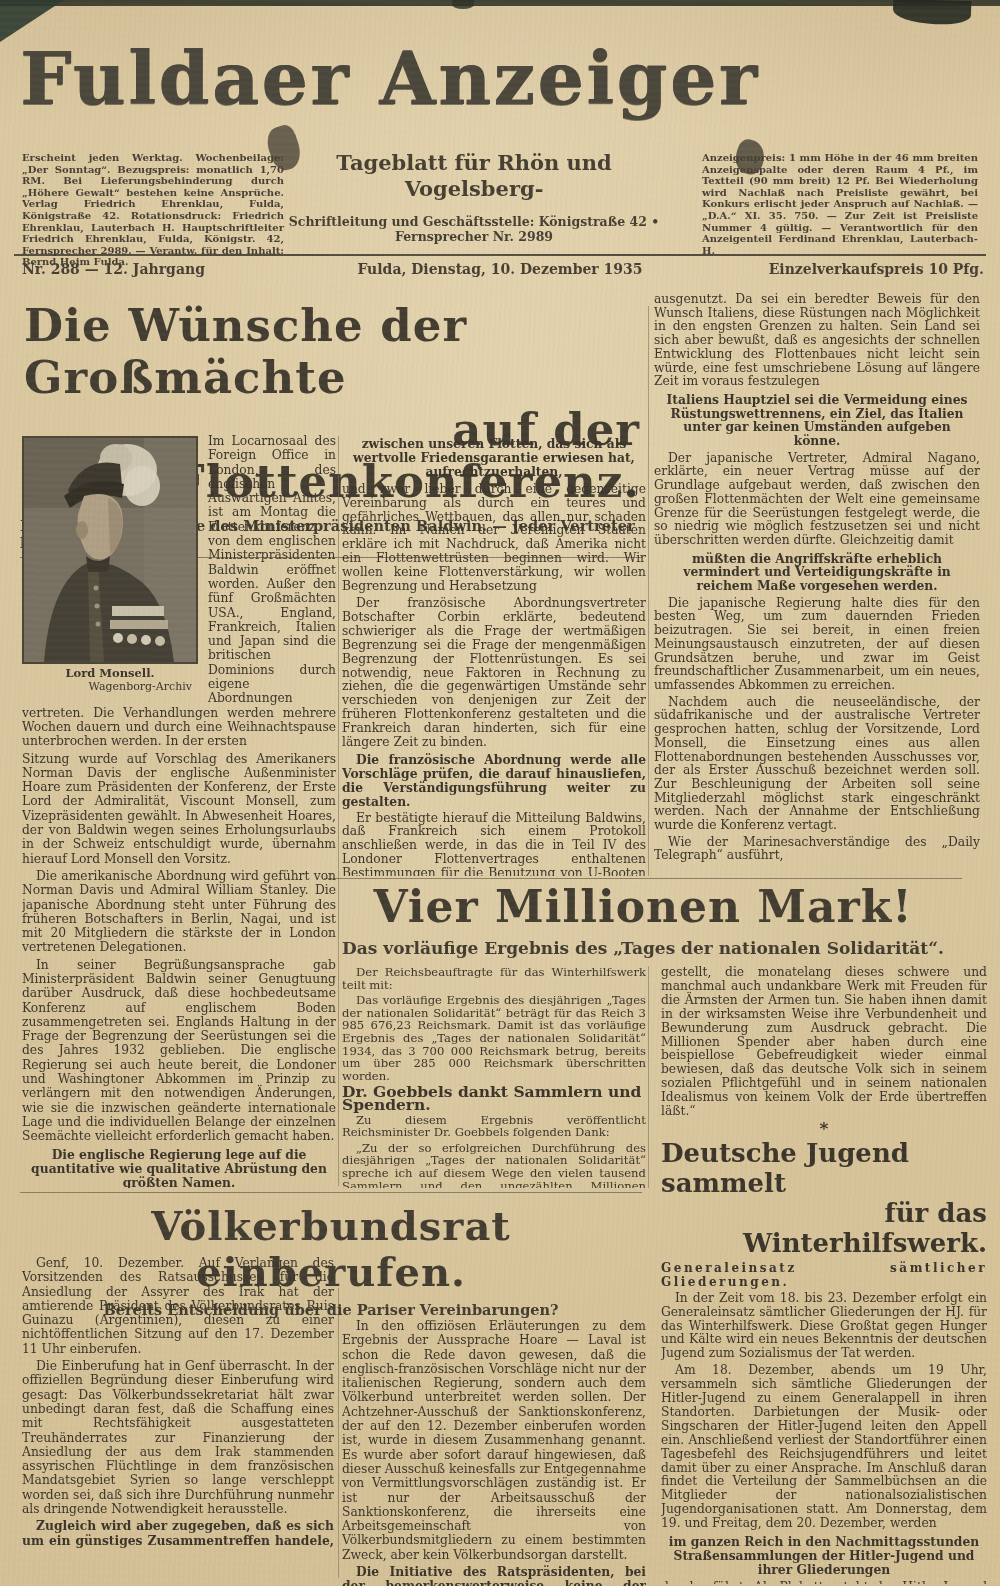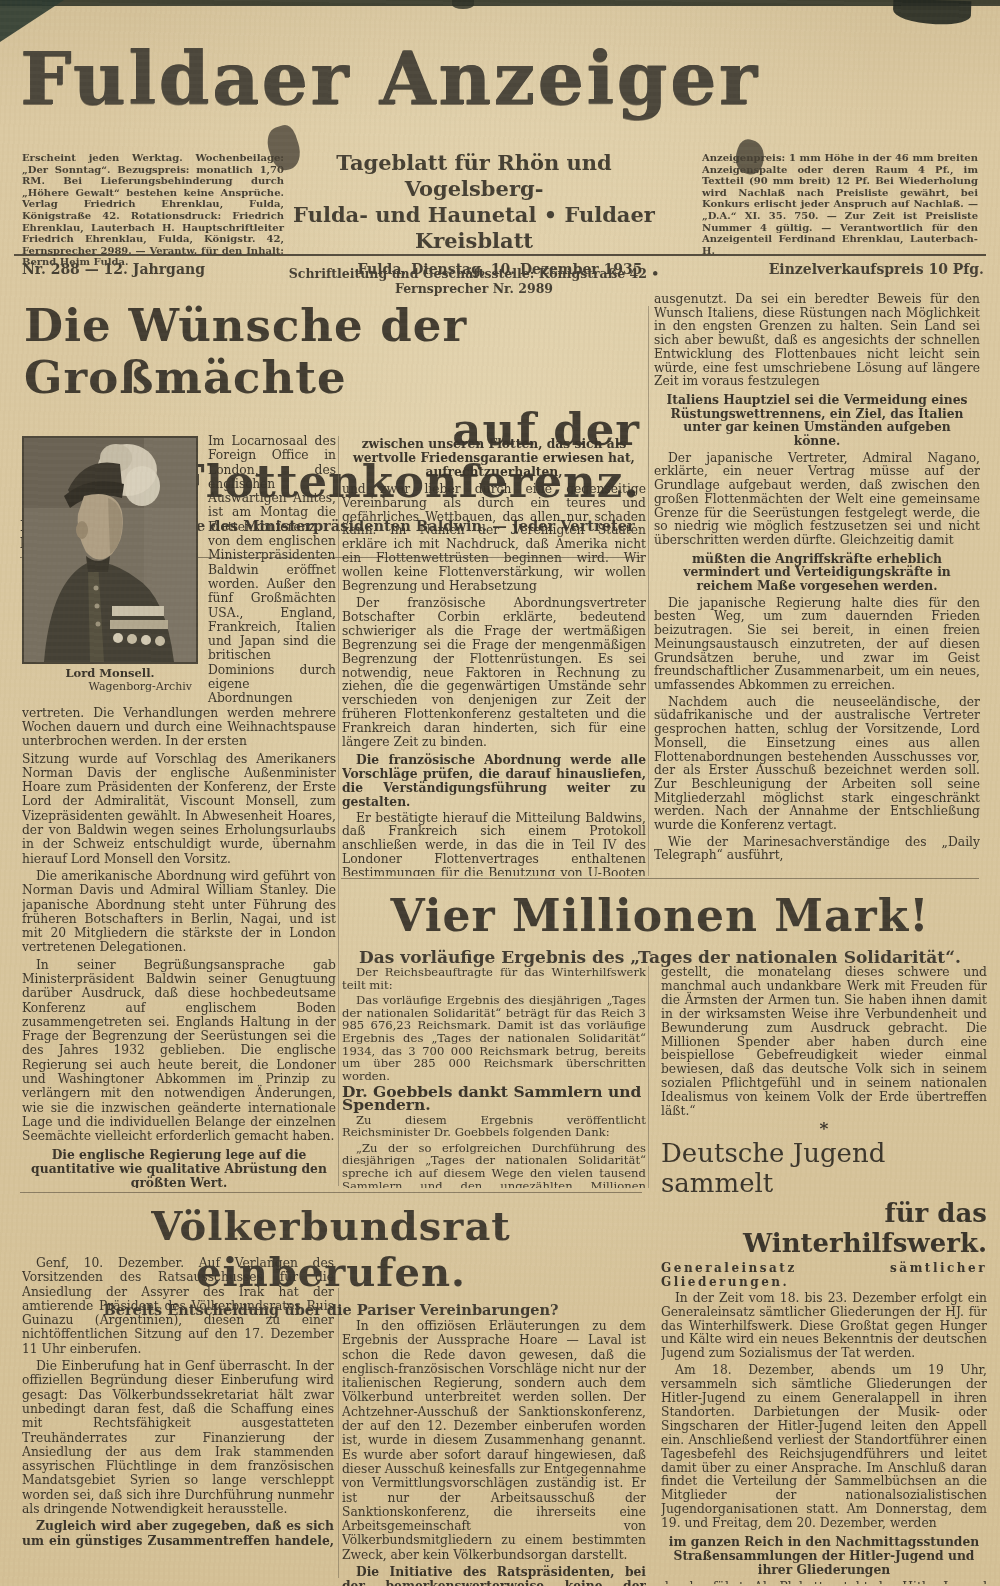--- a/index.html
+++ b/index.html
@@ -55,28 +55,28 @@
   .c2{left:342px;top:436px;width:304px;height:440px;line-height:13.9px;}
   .c3{left:654px;top:293px;width:326px;height:572px;line-height:13.7px;}
   
   .vr{position:absolute;width:1px;background:#766c58;opacity:.55;}
   
   .photo-box{float:left;width:176px;margin:2px 10px 2px 0;}
   .photo-frame{width:176px;height:228px;border:2px solid #4a4437;box-sizing:border-box;background:#7b7365;}
   .photo-cap1{font-size:11.5px;font-weight:bold;text-align:center;margin-top:2px;}
   .photo-cap2{font-size:11px;text-align:right;padding-right:6px;}
   
-  .mil-head{position:absolute;left:341px;top:878px;width:638px;text-align:center;color:#423c31;border-top:1px solid rgba(60,52,40,.5);padding-top:12px;}
+  .mil-head{position:absolute;left:324px;top:878px;width:638px;text-align:center;color:#423c31;border-top:1px solid rgba(60,52,40,.5);padding-top:3px;}
   .milh1{font-size:44px;font-weight:bold;line-height:50px;letter-spacing:1px;}
   .milh2{font-size:17px;font-weight:bold;margin-top:6px;}
   .mcol1{left:342px;top:966px;width:304px;height:222px;font-size:11.6px;line-height:12.6px;}
   .mcol2{left:616px;top:966px;width:326px;height:618px;line-height:13.9px;margin-left:45px;}
   .goebbels-head{font-size:15.5px;font-weight:bold;text-indent:0 !important;text-align:left;margin:4px 0 2px 0 !important;}
   .star-sep{text-align:center;font-size:17px;font-weight:bold;text-indent:0 !important;margin:2px 0 !important;}
-  .jug-h1{font-size:26px;font-weight:normal;line-height:30px;text-indent:0 !important;text-align:left;margin:2px 0 0 0 !important;}
+  .jug-h1{font-size:26px;font-weight:bold;line-height:30px;text-indent:0 !important;text-align:left;margin:2px 0 0 0 !important;}
   .jug-h2{font-size:26px;font-weight:bold;line-height:30px;text-indent:0 !important;text-align:right;margin:0 0 4px 0 !important;}
   .jug-lead{font-weight:bold;letter-spacing:2.5px;text-indent:0 !important;font-size:12px;margin-bottom:2px !important;}
   
   .vb-head{position:absolute;left:20px;top:1192px;width:622px;text-align:center;color:#423c31;border-top:1px solid rgba(60,52,40,.5);padding-top:10px;}
   .vbh1{font-size:40px;font-weight:bold;line-height:46px;letter-spacing:1px;}
   .vbh2{font-size:14.5px;font-weight:bold;margin-top:6px;}
   .vc1{left:22px;top:1256px;width:312px;height:292px;}
   .vc2{left:342px;top:1288px;width:304px;height:292px;margin-top:31px;}
 </style>
 </head>
@@ -88,21 +88,20 @@
   <div class="art-corner"></div>
   <div class="art-blob1"></div>
   <div class="art-blob2"></div>
   <div class="art-blob3"></div>
   <div class="art-blob4"></div>
 
   <div class="masthead">Fuldaer Anzeiger</div>
   <div class="infobox info-left">Erscheint jeden Werktag. Wochenbeilage: „Der Sonntag“. Bezugspreis: monatlich 1,70 RM. Bei Lieferungsbehinderung durch „Höhere Gewalt“ bestehen keine Ansprüche. Verlag Friedrich Ehrenklau, Fulda, Königstraße 42. Rotationsdruck: Friedrich Ehrenklau, Lauterbach H. Hauptschriftleiter Friedrich Ehrenklau, Fulda, Königstr. 42, Fernsprecher 2989. — Verantw. für den Inhalt: Bernd Heim Fulda.</div>
   <div class="mast-center">
     <div class="mc1">Tageblatt für Rhön und Vogelsberg-</div>
-    <div class="mc2">Fulda- und Haunetal • Fuldaer Kreisblatt</div>
     <div class="mc3">Schriftleitung und Geschäftsstelle: Königstraße 42 • Fernsprecher Nr. 2989</div>
   </div>
   <div class="infobox info-right">Anzeigenpreis: 1 mm Höhe in der 46 mm breiten Anzeigenspalte oder deren Raum 4 Pf., im Textteil (90 mm breit) 12 Pf. Bei Wiederholung wird Nachlaß nach Preisliste gewährt, bei Konkurs erlischt jeder Anspruch auf Nachlaß. — „D.A.“ XI. 35. 750. — Zur Zeit ist Preisliste Nummer 4 gültig. — Verantwortlich für den Anzeigenteil Ferdinand Ehrenklau, Lauterbach-H.</div>
 
   <div class="rule-thin"></div>
   <div class="dateline">
     <span class="dl-issue">Nr. 288 — 12. Jahrgang</span>
     <span class="dl-date">Fulda, Dienstag, 10. Dezember 1935</span>
     <span class="dl-price">Einzelverkaufspreis 10 Pfg.</span>
   </div>
@@ -158,21 +157,21 @@
           <rect x="0" y="0" width="172" height="224" fill="url(#g)" opacity="0"></rect>
         </svg>
       </div>
       <div class="photo-cap1">Lord Monsell.</div>
       <div class="photo-cap2">Wagenborg-Archiv</div>
     </div>
     <p class="nb">Im Locarnosaal des Foreign Office in London, des englischen Auswärtigen Amtes, ist am Montag die Flottenkonferenz von dem englischen Ministerpräsidenten Baldwin eröffnet worden. Außer den fünf Großmächten USA., England, Frankreich, Italien und Japan sind die britischen Dominions durch eigene Abordnungen vertreten. Die Verhandlungen werden mehrere Wochen dauern und durch eine Weihnachtspause unterbrochen werden. In der ersten</p>
     <p class="nb">Sitzung wurde auf Vorschlag des Amerikaners Norman Davis der englische Außenminister Hoare zum Präsidenten der Konferenz, der Erste Lord der Admiralität, Viscount Monsell, zum Vizepräsidenten gewählt. In Abwesenheit Hoares, der von Baldwin wegen seines Erholungsurlaubs in der Schweiz entschuldigt wurde, übernahm hierauf Lord Monsell den Vorsitz.</p>
     <p>Die amerikanische Abordnung wird geführt von Norman Davis und Admiral William Stanley. Die japanische Abordnung steht unter Führung des früheren Botschafters in Berlin, Nagai, und ist mit 20 Mitgliedern die stärkste der in London vertretenen Delegationen.</p>
     <p>In seiner Begrüßungsansprache gab Ministerpräsident Baldwin seiner Genugtuung darüber Ausdruck, daß diese hochbedeutsame Konferenz auf englischem Boden zusammengetreten sei. Englands Haltung in der Frage der Begrenzung der Seerüstungen sei die des Jahres 1932 geblieben. Die englische Regierung sei auch heute bereit, die Londoner und Washingtoner Abkommen im Prinzip zu verlängern mit den notwendigen Änderungen, wie sie die inzwischen geänderte internationale Lage und die individuellen Belange der einzelnen Seemächte vielleicht erforderlich gemacht haben.</p>
-    <p class="bd">Die englische Regierung lege auf die quantitative wie qualitative Abrüstung den größten Wert.</p>
+    <p class="bd">Die englische Regierung lege auf die quantitative wie qualitative Abrüstung den größten Namen.</p>
 
   </div>
 
   <div class="col c2">
     <p class="bd">zwischen unseren Flotten, das sich als wertvolle Friedensgarantie erwiesen hat, aufrechtzuerhalten,</p>
     <p class="nb">und zwar lieber durch eine gegenseitige Vereinbarung als durch ein teures und gefährliches Wettbauen, das allen nur schaden kann. Im Namen der Vereinigten Staaten erkläre ich mit Nachdruck, daß Amerika nicht ein Flottenwettrüsten beginnen wird. Wir wollen keine Flottenverstärkung, wir wollen Begrenzung und Herabsetzung</p>
     <p>Der französische Abordnungsvertreter Botschafter Corbin erklärte, bedeutend schwieriger als die Frage der wertmäßigen Begrenzung sei die Frage der mengenmäßigen Begrenzung der Flottenrüstungen. Es sei notwendig, neue Faktoren in Rechnung zu ziehen, die die gegenwärtigen Umstände sehr verschieden von denjenigen zur Zeit der früheren Flottenkonferenz gestalteten und die Frankreich daran hinderten, sich für eine längere Zeit zu binden.</p>
     <p class="bdl">Die französische Abordnung werde alle Vorschläge prüfen, die darauf hinausliefen, die Verständigungsführung weiter zu gestalten.</p>
     <p>Er bestätigte hierauf die Mitteilung Baldwins, daß Frankreich sich einem Protokoll anschließen werde, in das die in Teil IV des Londoner Flottenvertrages enthaltenen Bestimmungen für die Benutzung von U-Booten in Kriegszeiten aufgenommen werden sollen. Frankreich wünsche ernstlich, daß auf der Konferenz eine Einigung über die Notwendigkeit erzielt werde, ohne Zögern ein solches Protokoll allen Flottenmächten zur Annahme vorzulegen.</p>
 

